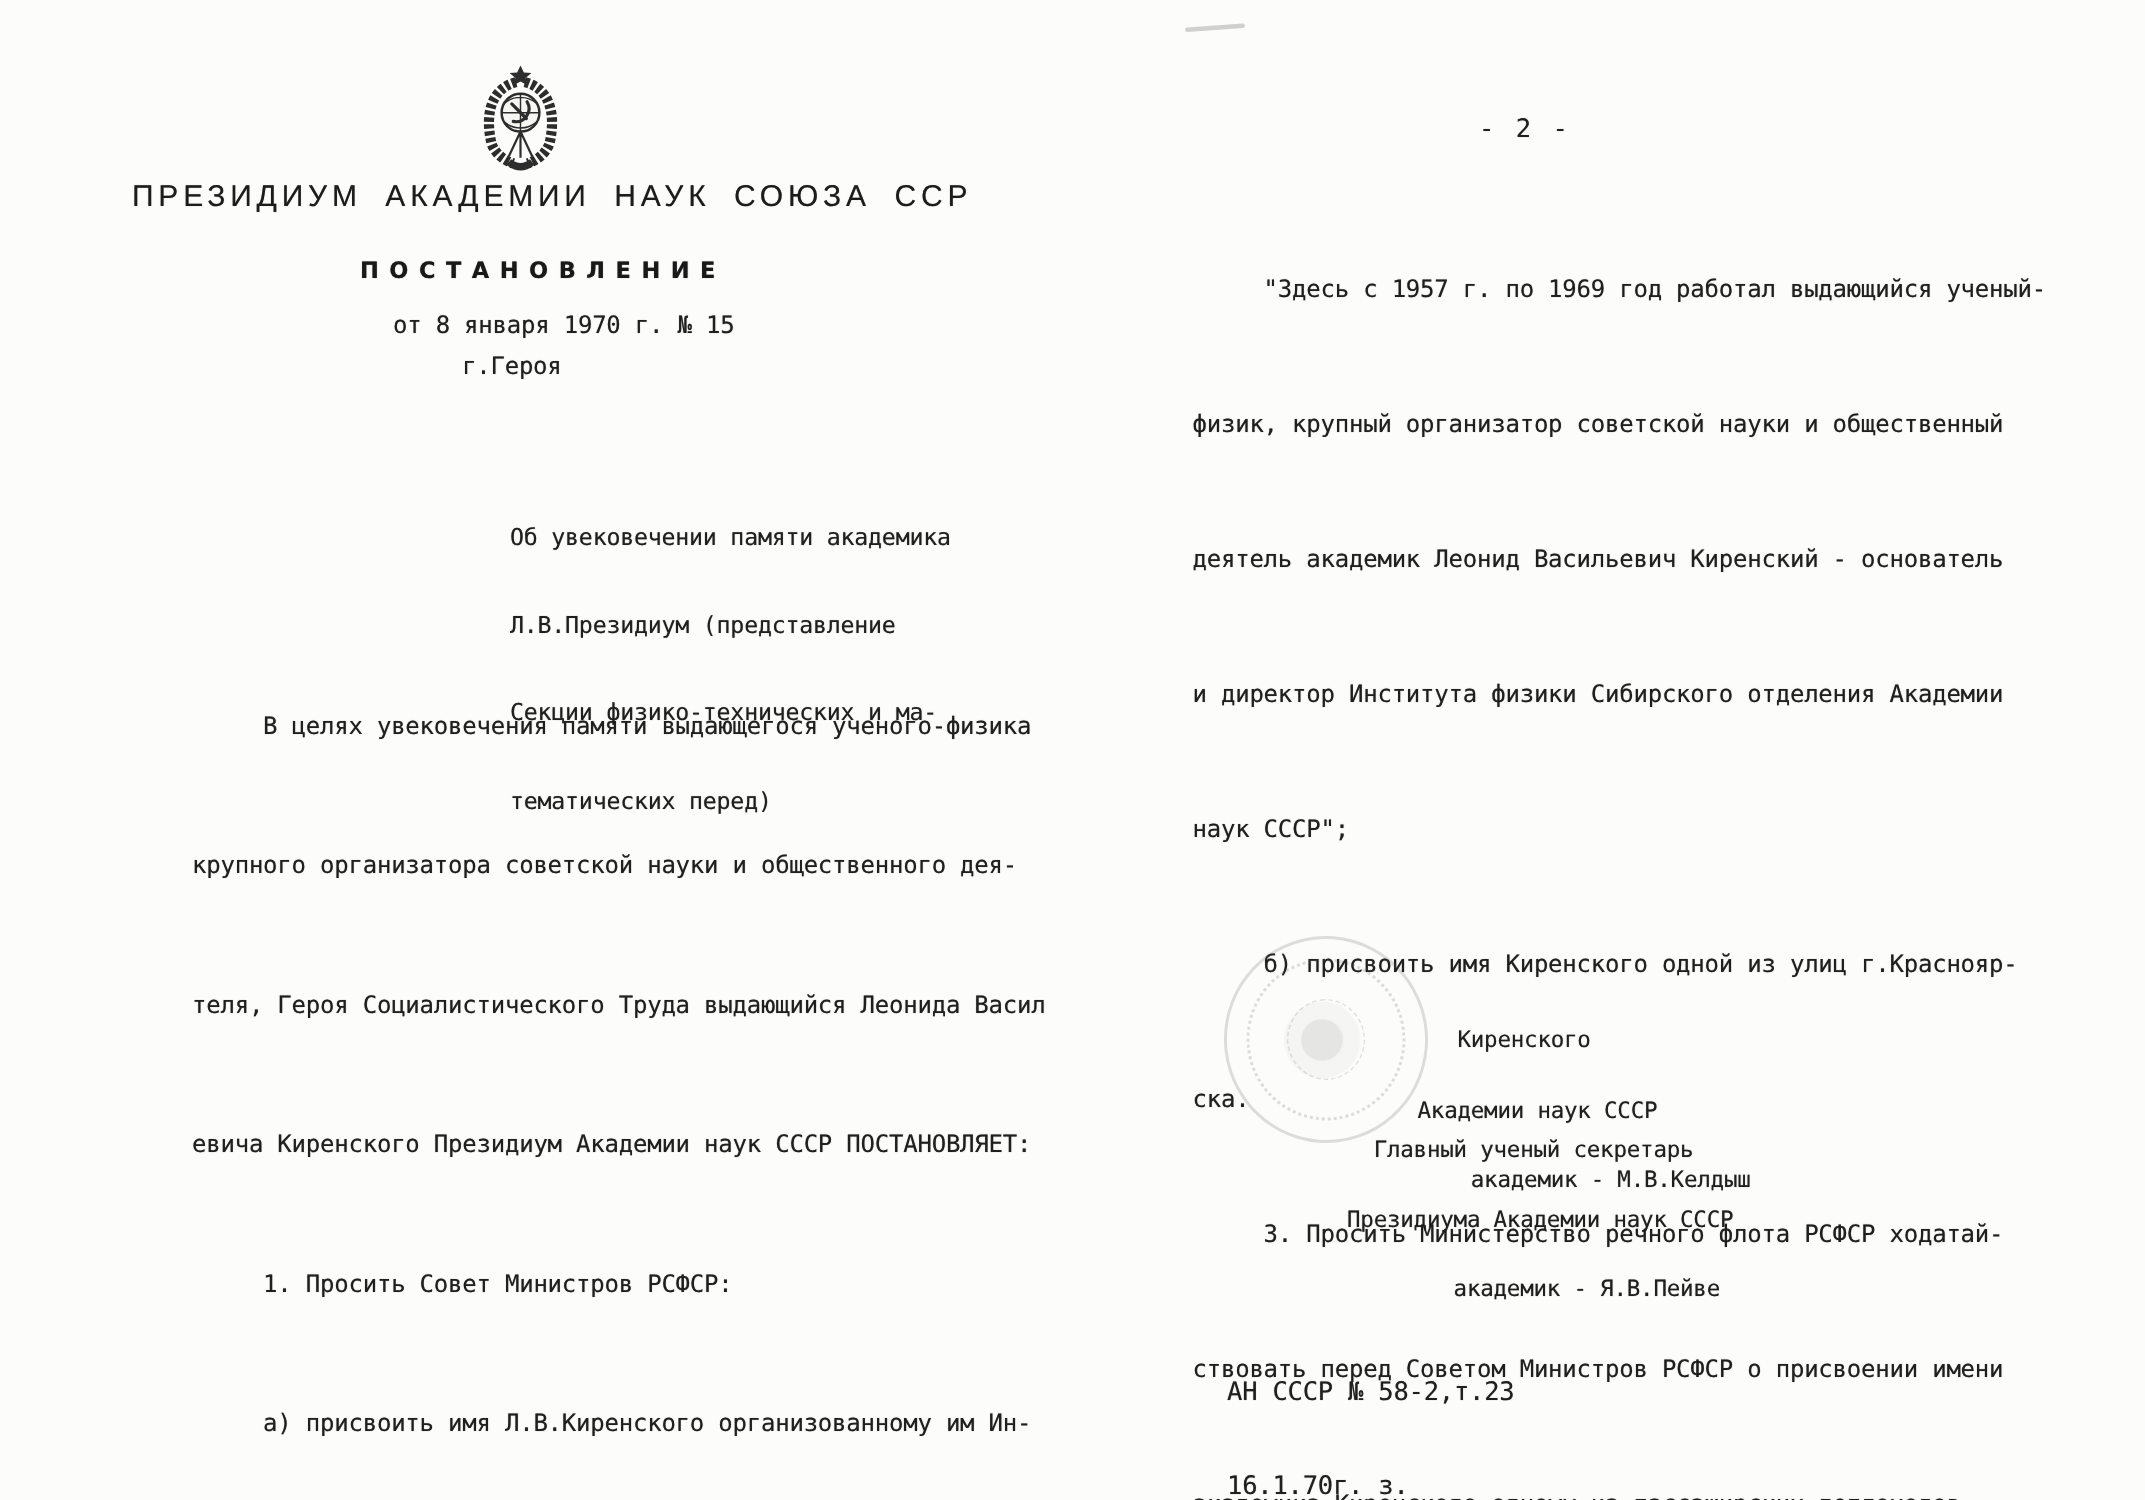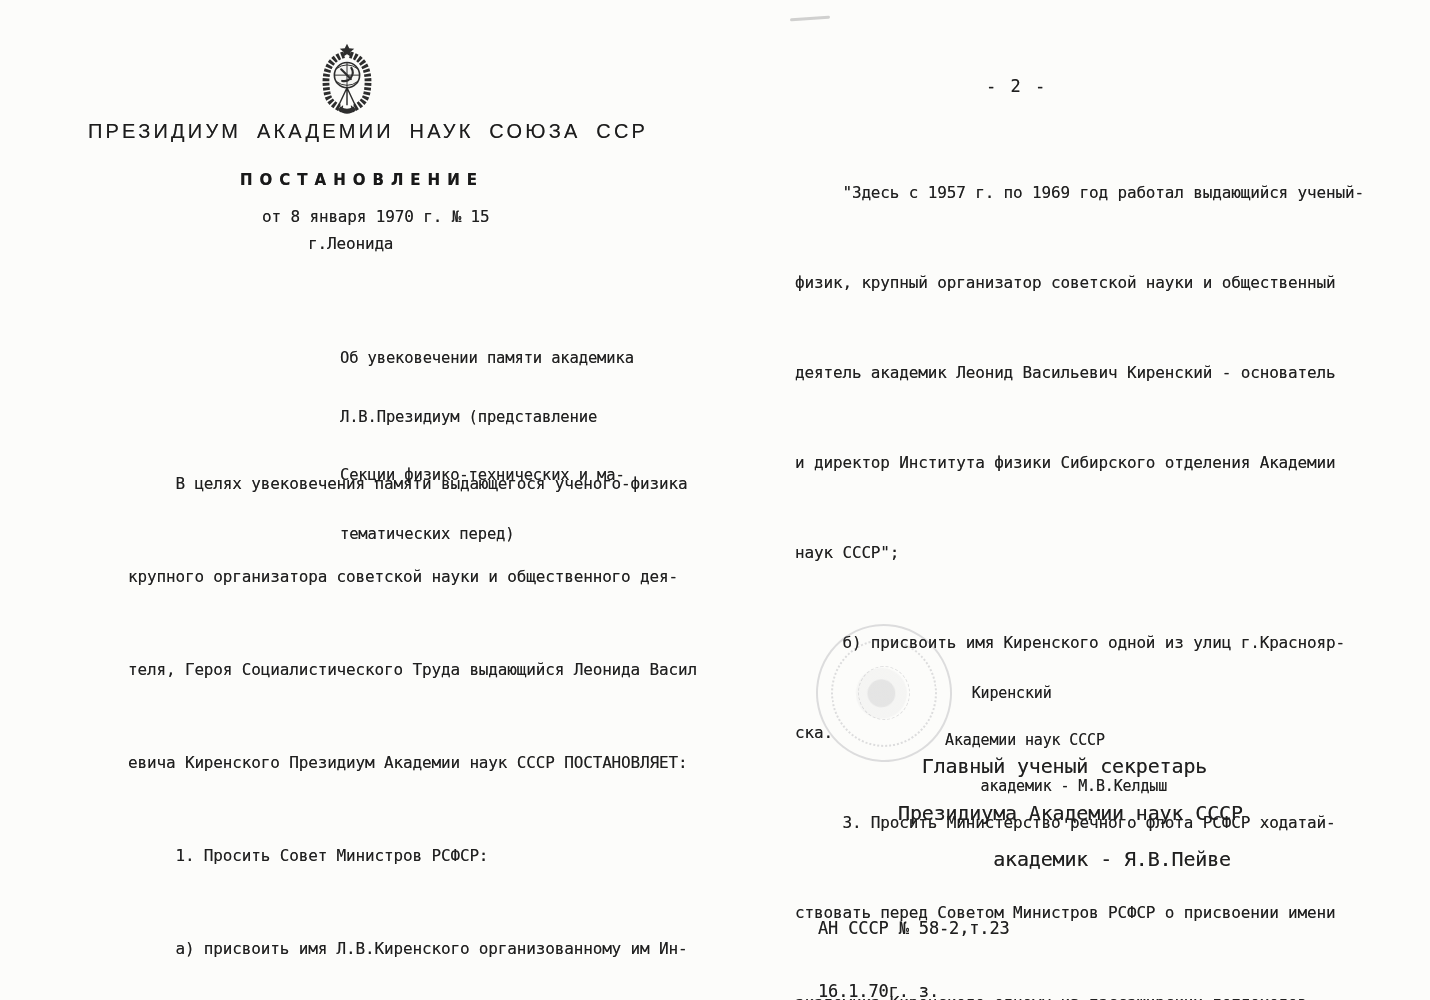--- a/index.html
+++ b/index.html
@@ -37,21 +37,21 @@
     white-space:pre;
   }
   .date-line{position:absolute;left:262px;top:207px;font-size:16px;}
   .city-line{position:absolute;left:308px;top:234px;font-size:16px;}
   .subject{position:absolute;left:340px;top:310px;font-size:15.5px;line-height:19.5px;}
   .body-left{position:absolute;left:128px;top:406px;font-size:16px;line-height:31px;}
   
   .page-num{position:absolute;left:986px;top:76px;font-size:17px;letter-spacing:2px;}
   .body-right{position:absolute;left:795px;top:118px;font-size:16px;line-height:30px;}
   .sig1{position:absolute;left:945px;top:655px;font-size:15px;line-height:15.5px;}
-  .sig2{position:absolute;left:898px;top:728px;font-size:20px;line-height:15.5px;}
+  .sig2{position:absolute;left:898px;top:728px;font-size:15px;line-height:15.5px;}
   .footer{position:absolute;left:818px;top:876px;font-size:17px;line-height:21px;}
   
   .stamp{
     position:absolute;left:816px;top:624px;width:132px;height:134px;
     border:2px solid rgba(95,95,105,.20);
     border-radius:50%;
     transform:rotate(-7deg);
     background:radial-gradient(circle at 48% 50%,
        rgba(110,110,120,.16) 0 14%, rgba(110,110,120,.05) 15% 26%,
        rgba(0,0,0,0) 27%);
@@ -87,21 +87,21 @@
       <path d="M24 68 q8 6.5 16 0" fill="none" stroke="#2d2d2d" stroke-width="5"></path>
     </svg>
   </div>
 
   <div class="org-title">ПРЕЗИДИУМ АКАДЕМИИ НАУК СОЮЗА ССР</div>
 
   <div class="doc-type">ПОСТАНОВЛЕНИЕ</div>
 
   <div class="date-line typew">от 8 января 1970 г. № 15</div>
 
-  <div class="city-line typew">г.Леонида</div>
+  <div class="city-line typew">г.Героя</div>
 
   <div class="subject typew">
     <div class="line">Об увековечении памяти академика</div>
     <div class="line">Л.В.Президиум (представление</div>
     <div class="line">Секции физико-технических и ма-</div>
     <div class="line">тематических перед)</div>
   </div>
 
   <div class="body-left typew">
     <div class="line">     В целях увековечения памяти выдающегося ученого-физика</div>
@@ -144,21 +144,21 @@
     
     
     
     
     
   </div>
 
   <div class="stamp"></div>
 
   <div class="sig1 typew">
-    <div class="line">   Киренский</div>
+    <div class="line">   Киренского</div>
     <div class="line">Академии наук СССР</div>
     <div class="line">    академик - М.В.Келдыш</div>
   </div>
 
   <div class="sig2 typew">
     <div class="line">  Главный ученый секретарь</div>
     <div class="line">Президиума Академии наук СССР</div>
     <div class="line">        академик - Я.В.Пейве</div>
   </div>
 

